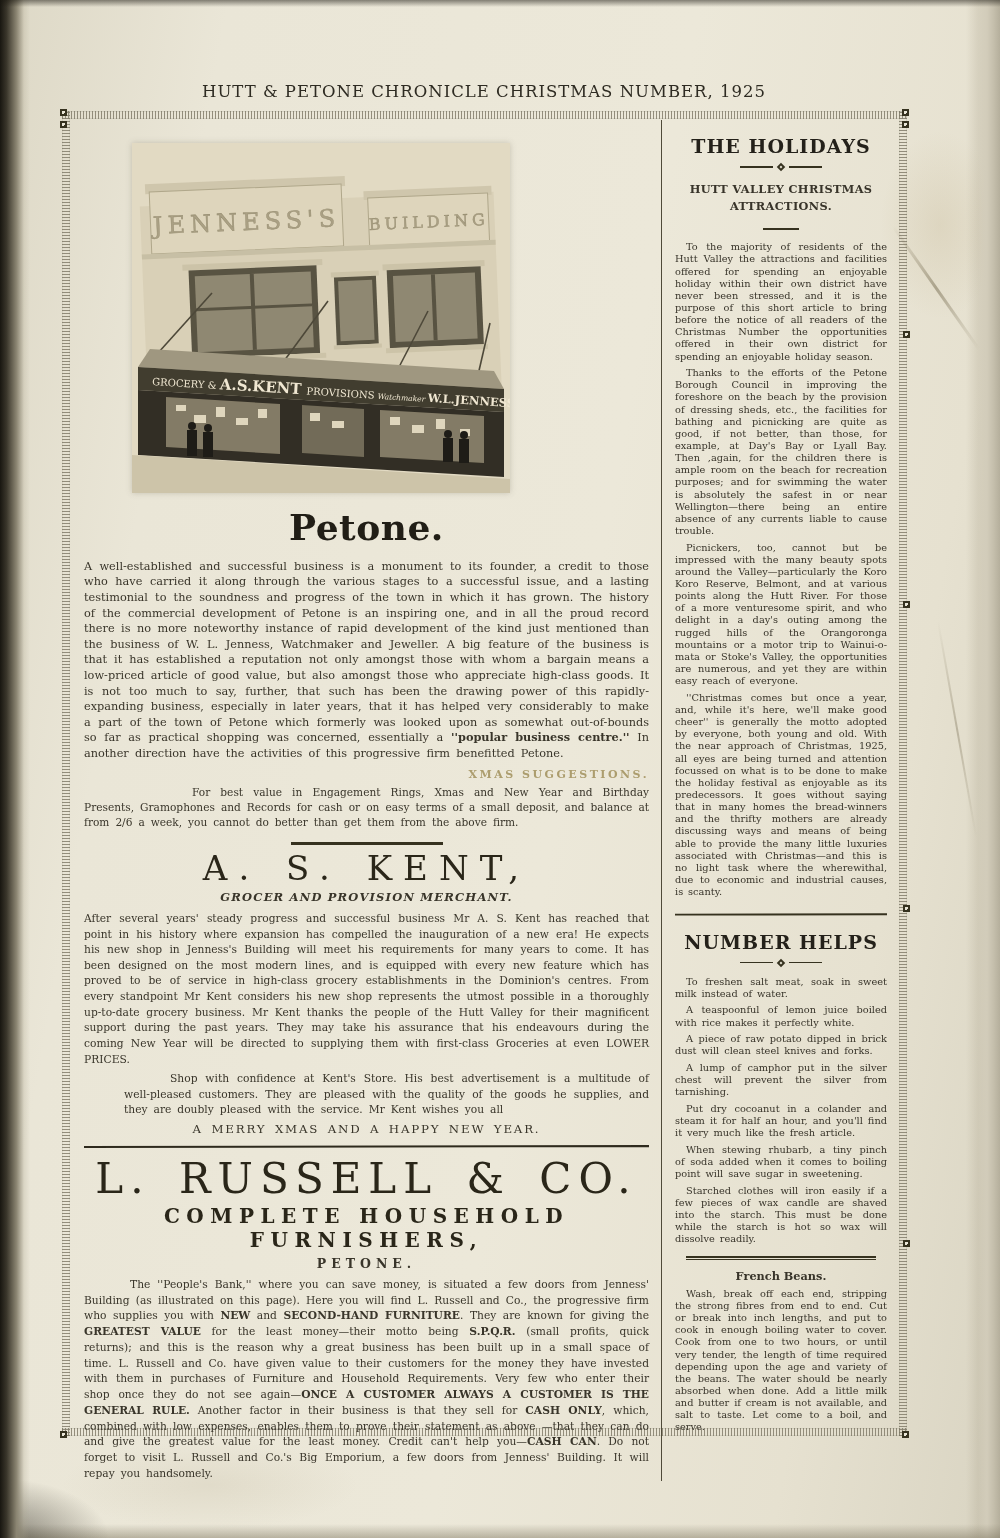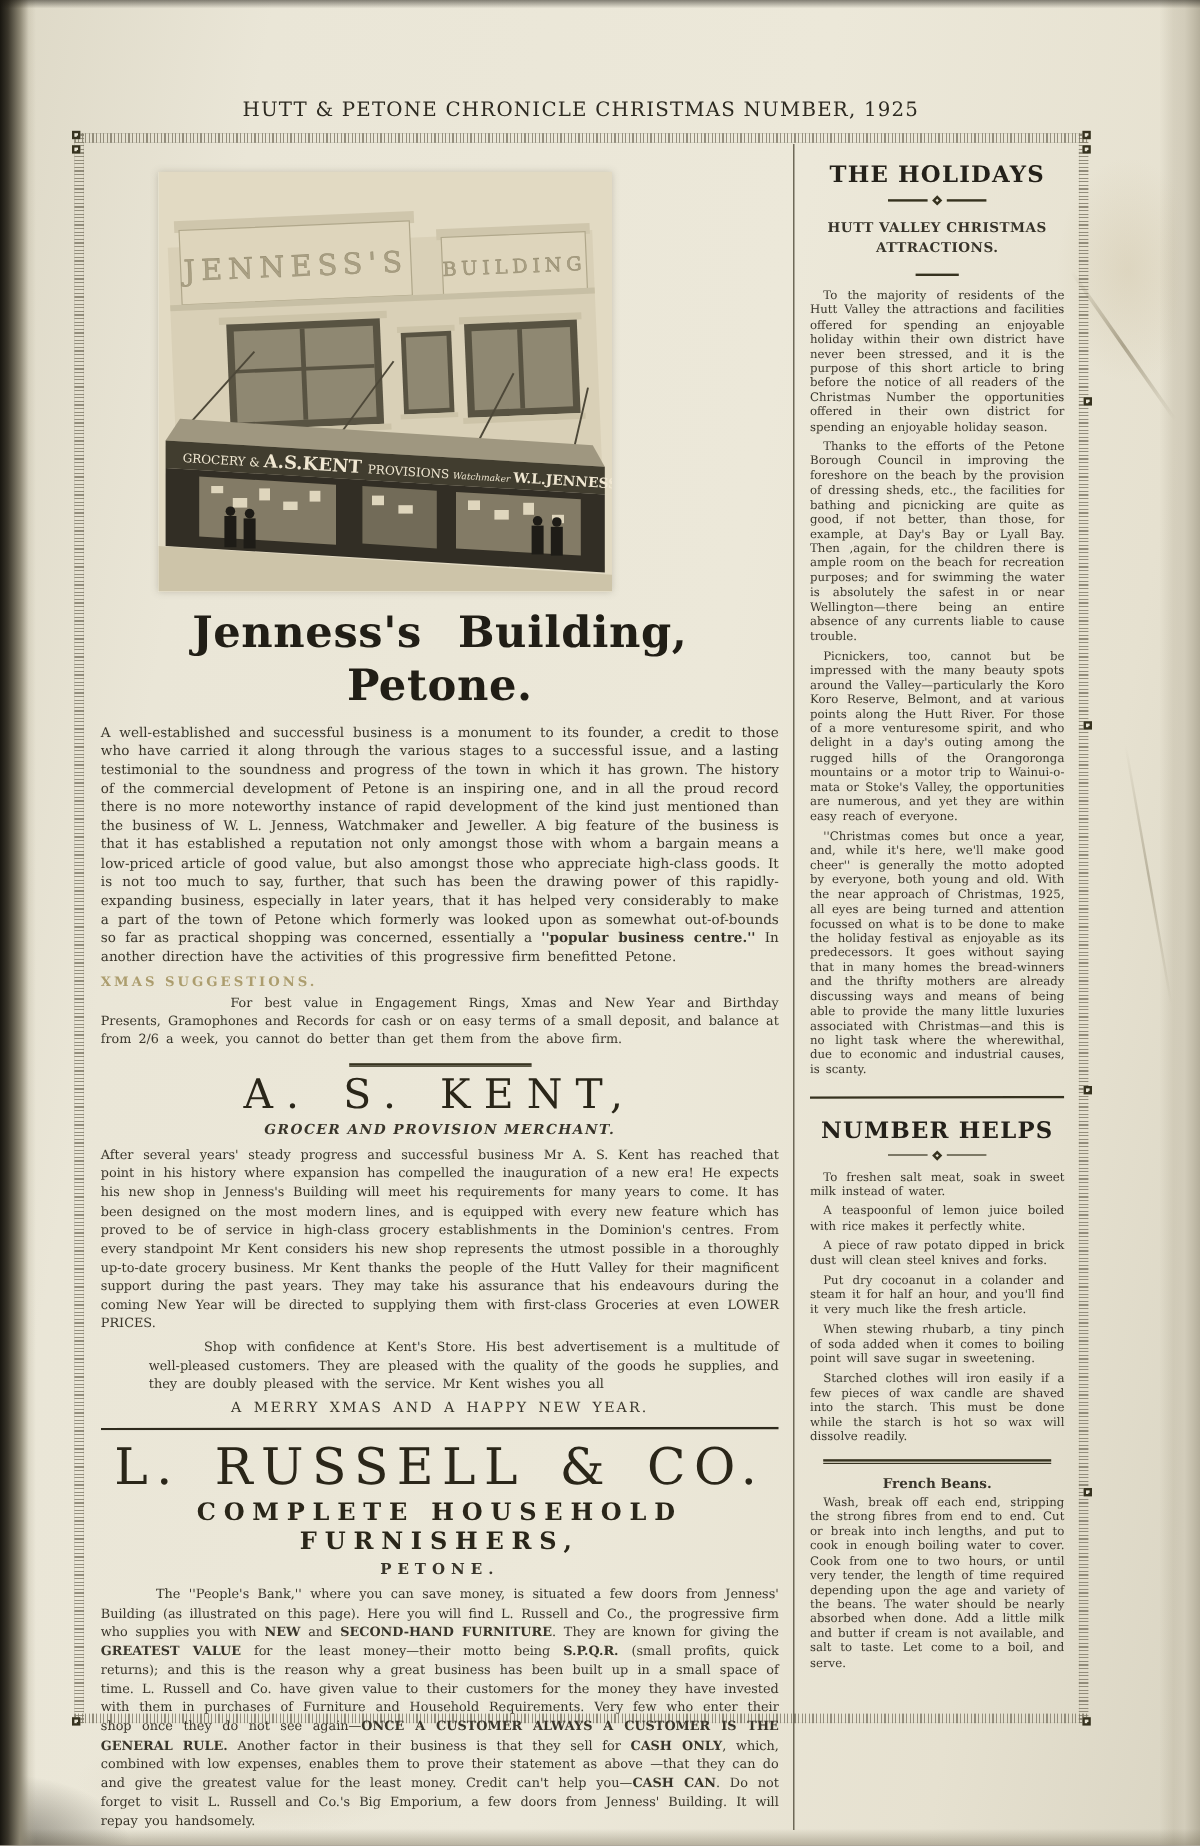--- a/index.html
+++ b/index.html
@@ -57,21 +57,21 @@
   
   .photo { margin:23px 0 0 48px; width:378px; height:350px; display:block;
     filter:sepia(.12) contrast(.98); box-shadow:0 0 6px rgba(80,75,60,.25); }
 
   
   .headline { margin-top:13px; text-align:center; font-weight:bold; color:#211e16;
     font-size:36px; line-height:1.22; letter-spacing:.5px; word-spacing:17px; }
   .headline .l2 { word-spacing:2px; }
   .body-justify { text-align:justify; word-spacing:2.6px; }
   .jenness-body { margin-top:9px; font-size:11.3px; line-height:1.38; }
-  .xmas-head { margin-top:7px; text-align:left; font-weight:bold; letter-spacing:2.5px;
+  .xmas-head { margin-top:7px; text-align:right; font-weight:bold; letter-spacing:2.5px;
     font-size:11px; color:#ac9d6e; }
   .xmas-text { margin-top:4px; font-size:10.6px; line-height:1.4; text-indent:108px; }
 
   .rule-dbl-sm { width:152px; height:3px; margin:12px auto 0;
     border-top:2px solid #36321f; border-bottom:1px solid #36321f; }
   .kent-title { margin-top:3px; text-align:center; font-size:34px; color:#2a2619;
     letter-spacing:11px; word-spacing:4px; }
   .kent-sub { margin-top:2px; text-align:center; font-weight:bold; font-size:11.5px; letter-spacing:1.2px;font-style:italic; }
   .kent-p { margin-top:7px; font-size:10.7px; line-height:1.46; }
   .kent-p2 { text-indent:46px; margin-top:4px;margin-left:40px; }
@@ -208,21 +208,20 @@
             <circle cx="316" cy="291" r="4"></circle>
               <rect x="311" y="295" width="10" height="24"></rect>
             <circle cx="332" cy="292" r="4"></circle>
               <rect x="327" y="296" width="10" height="24"></rect>
           </g>
           <polygon points="0,312 378,336 378,350 0,350" fill="#c7c1a9"></polygon>
         </g>
       </svg>
 
       <div class="headline">
-        <div>Jenness's Building,</div>
         <div class="l2">Petone.</div>
       </div>
 
       <p class="jenness-body body-justify"><span>A well-established and successful business is a monument to its founder, a credit to those who have carried it along through the various stages to a successful issue, and a lasting testimonial to the soundness and progress of the town in which it has grown.  The history of the commercial development of Petone is an inspiring one, and in all the proud record there is no more noteworthy instance of rapid development of the kind just mentioned than the business of W. L. Jenness, Watchmaker and Jeweller.  A big feature of the business is that it has established a reputation not only amongst those with whom a bargain means a low-priced article of good value, but also amongst those who appreciate high-class goods.  It is not too much to say, further, that such has been the drawing power of this rapidly-expanding business, especially in later years, that it has helped very considerably to make a part of the town of Petone which formerly was looked upon as somewhat out-of-bounds so far as practical shopping was concerned, essentially a </span><b>''popular business centre.''</b><span>  In another direction have the activities of this progressive firm benefitted Petone.</span></p>
 
       <div class="xmas-head">XMAS SUGGESTIONS.</div>
       <p class="xmas-text body-justify">For best value in Engagement Rings, Xmas and New Year and Birthday Presents, Gramophones and Records for cash or on easy terms of a small deposit, and balance at from 2/6 a week, you cannot do better than get them from the above firm.</p>
 
       <div class="rule-dbl-sm"></div>
       <div class="kent-title">A. S. KENT,</div>
@@ -260,20 +259,21 @@
       <div class="side-h1">NUMBER HELPS</div>
       <div class="orn">
         <span class="orn-line"></span>
         <span class="diamond"></span>
         <span class="orn-line"></span>
       </div>
 
       <p class="side-p" style="margin-top:8px">To freshen salt meat, soak in sweet milk instead of water.</p>
       <p class="side-p">A teaspoonful of lemon juice boiled with rice makes it perfectly white.</p>
       <p class="side-p">A piece of raw potato dipped in brick dust will clean steel knives and forks.</p>
+      <p class="side-p">A lump of camphor put in the silver chest will prevent the silver from tarnishing.</p>
       <p class="side-p">Put dry cocoanut in a colander and steam it for half an hour, and you'll find it very much like the fresh article.</p>
       <p class="side-p">When stewing rhubarb, a tiny pinch of soda added when it comes to boiling point will save sugar in sweetening.</p>
       <p class="side-p">Starched clothes will iron easily if a few pieces of wax candle are shaved into the starch.  This must be done while the starch is hot so wax will dissolve readily.</p>
 
       <div class="rule-dbl"></div>
 
       <div class="beans-head">French Beans.</div>
       <p class="side-p">Wash, break off each end, stripping the strong fibres from end to end.  Cut or break into inch lengths, and put to cook in enough boiling water to cover. Cook from one to two hours, or until very tender, the length of time required depending upon the age and variety of the beans.  The water should be nearly absorbed when done.  Add a little milk and butter if cream is not available, and salt to taste.  Let come to a boil, and serve.</p>
     </div>
   </div>

